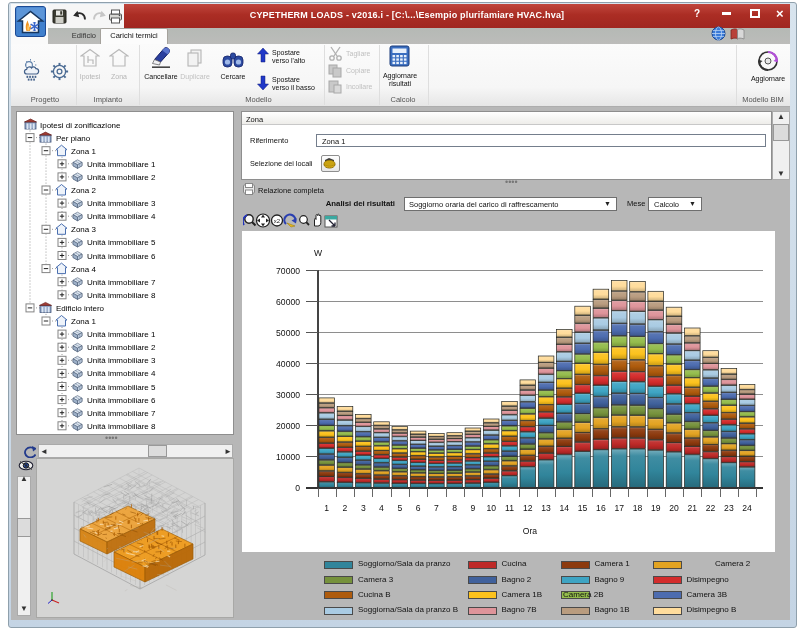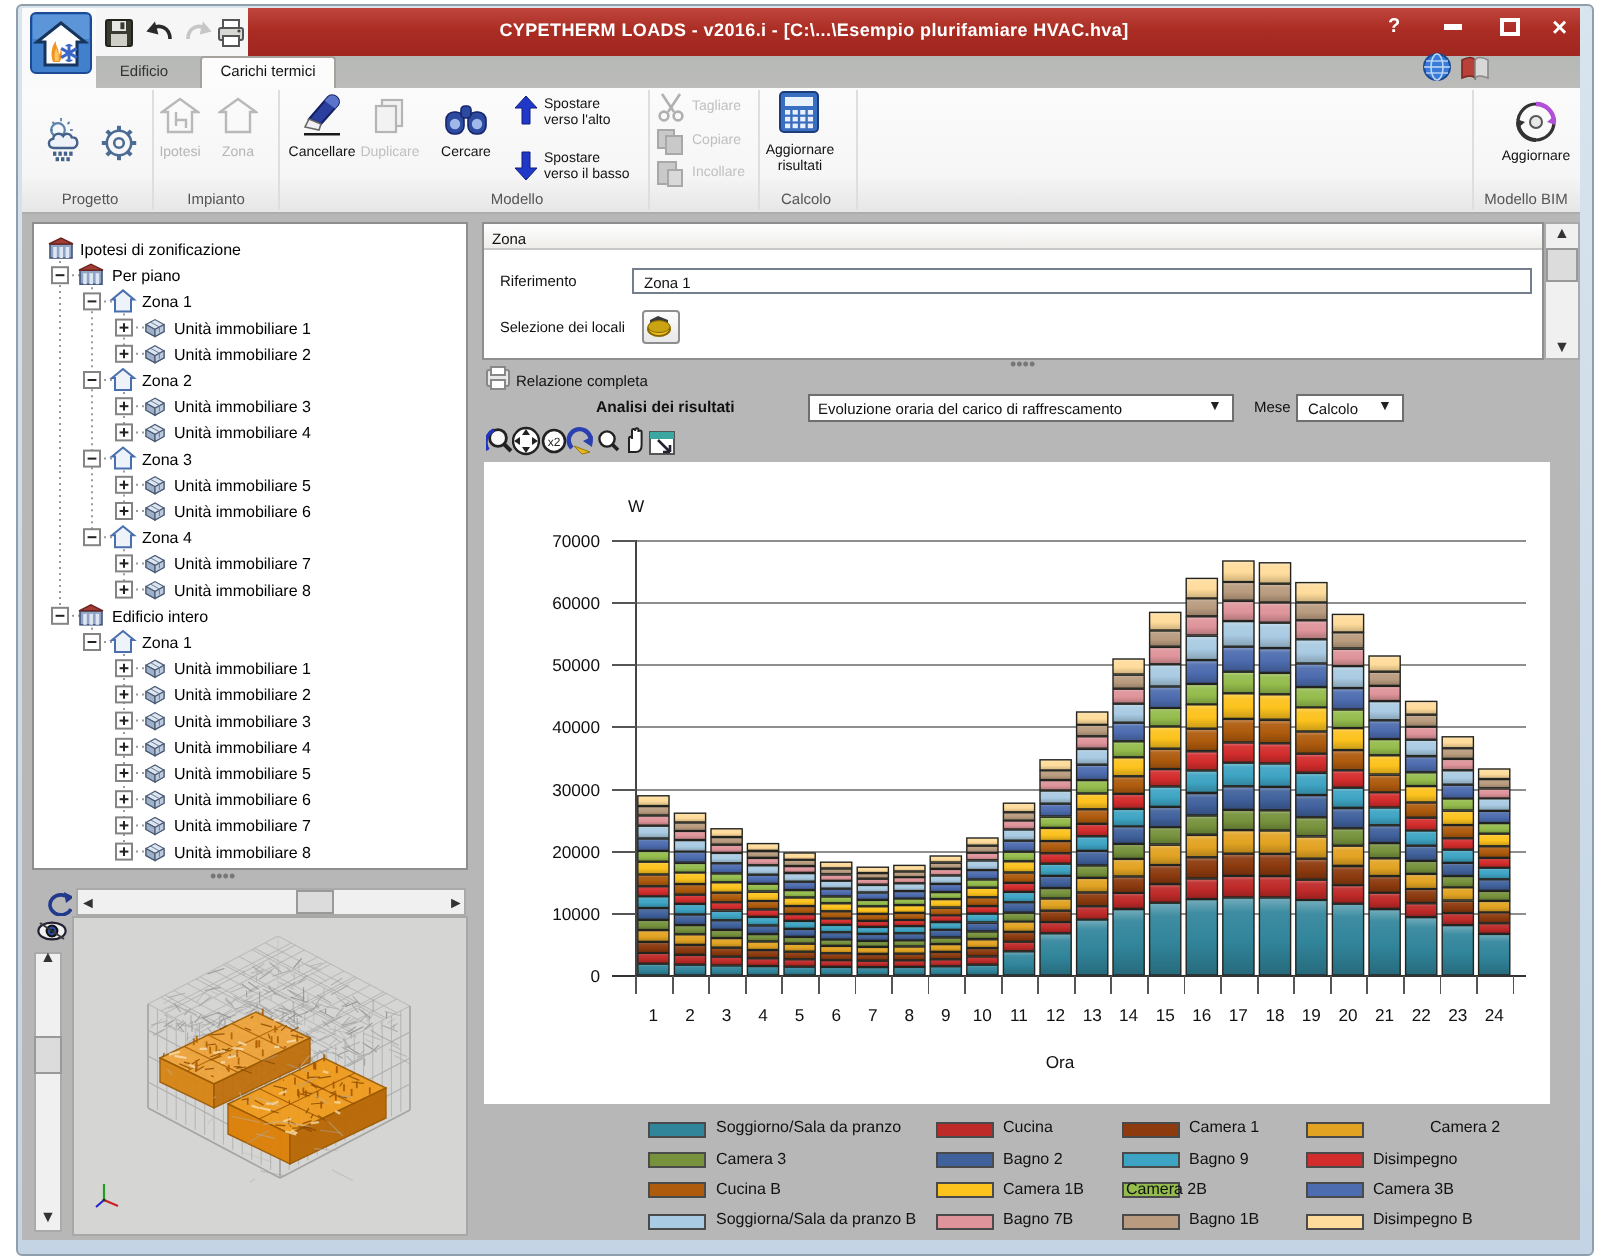--- a/index.html
+++ b/index.html
@@ -50,21 +50,21 @@
 <svg class="abs" style="left:91px;top:9px" width="16" height="15" viewBox="0 0 16 15">
     <path d="M 12.5 5.5 C 8 2.5 3 5 3 10.5" fill="none" stroke="#c6c6c6" stroke-width="1.8"></path>
     <path d="M 10.5 1.8 L 14.8 6.8 L 8.8 8.2 Z" fill="#c6c6c6"></path>
   </svg>
 <svg class="abs" style="left:107px;top:8px" width="17" height="17" viewBox="0 0 17 17">
     <rect x="2.5" y="6" width="12" height="6" rx="1" fill="#d8d8d4" stroke="#555"></rect>
     <rect x="4.5" y="2" width="8" height="4" fill="#fff" stroke="#555"></rect>
     <rect x="4.5" y="10" width="8" height="5" fill="#fff" stroke="#555"></rect>
     <circle cx="12.5" cy="7.5" r="0.8" fill="#444"></circle>
   </svg>
-<div class="abs t75" style="left:48px;top:31px;width:48px;text-align:center;color:#333">Edificio</div>
+<div class="abs t75" style="left:48px;top:31px;width:48px;text-align:right;color:#333">Edificio</div>
 <div class="abs" style="left:100px;top:28px;width:68px;height:16px;background:#fcfcfc;border:1px solid #a5a29c;border-bottom:none;border-radius:2px 2px 0 0"></div>
 <div class="abs t75" style="left:100px;top:31px;width:68px;text-align:center;color:#111">Carichi termici</div>
 <svg class="abs" style="left:711px;top:26px" width="15" height="15" viewBox="0 0 15 15">
     <circle cx="7.5" cy="7.5" r="6.5" fill="#3a7ad8" stroke="#1d4a94"></circle>
     <ellipse cx="7.5" cy="7.5" rx="3" ry="6.5" fill="none" stroke="#bcd6f5" stroke-width="0.8"></ellipse>
     <line x1="1" y1="7.5" x2="14" y2="7.5" stroke="#bcd6f5" stroke-width="0.8"></line>
     <line x1="2" y1="4.5" x2="13" y2="4.5" stroke="#bcd6f5" stroke-width="0.7"></line>
     <line x1="2" y1="10.5" x2="13" y2="10.5" stroke="#bcd6f5" stroke-width="0.7"></line>
   </svg>
 <svg class="abs" style="left:729px;top:27px" width="17" height="14" viewBox="0 0 17 14">
@@ -1132,23 +1132,23 @@
 
 <div class="abs" style="left:505px;top:181px;width:30px;height:3px;color:#777;font-size:9px;line-height:2px">••••</div>
 
 <svg class="abs" style="left:243px;top:183px" width="12" height="12" viewBox="0 0 12 12">
     <rect x="0.5" y="2" width="11" height="8" rx="1" fill="#e8e8e8" stroke="#888"></rect>
     <rect x="2.5" y="0.5" width="7" height="4" fill="#fff" stroke="#888"></rect>
     <rect x="2.5" y="7" width="7" height="4.5" fill="#fff" stroke="#888"></rect>
   </svg>
 <div class="abs t75" style="left:258px;top:186px;color:#111">Relazione completa</div>
 
-<div class="abs" style="left:298px;top:199px;width:97px;text-align:left;font-size:7.8px;font-weight:bold;color:#111">Analisi dei risultati</div>
+<div class="abs" style="left:298px;top:199px;width:97px;text-align:right;font-size:7.8px;font-weight:bold;color:#111">Analisi dei risultati</div>
 <div class="abs" style="left:404px;top:196.5px;width:213px;height:14px;background:#fff;border:1px solid #6e6e6e"></div>
-<div class="abs t75" style="left:409px;top:199.5px;color:#111">Evoluzione oraria del carico di raffrescamento</div>
+<div class="abs t75" style="left:409px;top:199.5px;color:#111">Soggiorno oraria del carico di raffrescamento</div>
 <div class="abs" style="left:604px;top:200px;font-size:7px;color:#222">▼</div>
 <div class="abs t75" style="left:627px;top:199px;color:#111">Mese</div>
 <div class="abs" style="left:648px;top:196.5px;width:54px;height:14px;background:#fff;border:1px solid #6e6e6e"></div>
 <div class="abs t75" style="left:654px;top:199.5px;color:#111">Calcolo</div>
 <div class="abs" style="left:689px;top:200px;font-size:7px;color:#222">▼</div>
 
 <svg class="abs" style="left:242.5px;top:213px" width="14" height="15" viewBox="0 0 14 15">
     <circle cx="6" cy="6" r="4.2" fill="#f8f8f8" stroke="#222" stroke-width="1.4"></circle>
     <line x1="9" y1="9" x2="12.5" y2="12.5" stroke="#222" stroke-width="2"></line>
     <path d="M 1 12 A 7 7 0 0 1 4 2" fill="none" stroke="#2233bb" stroke-width="1.8"></path>

